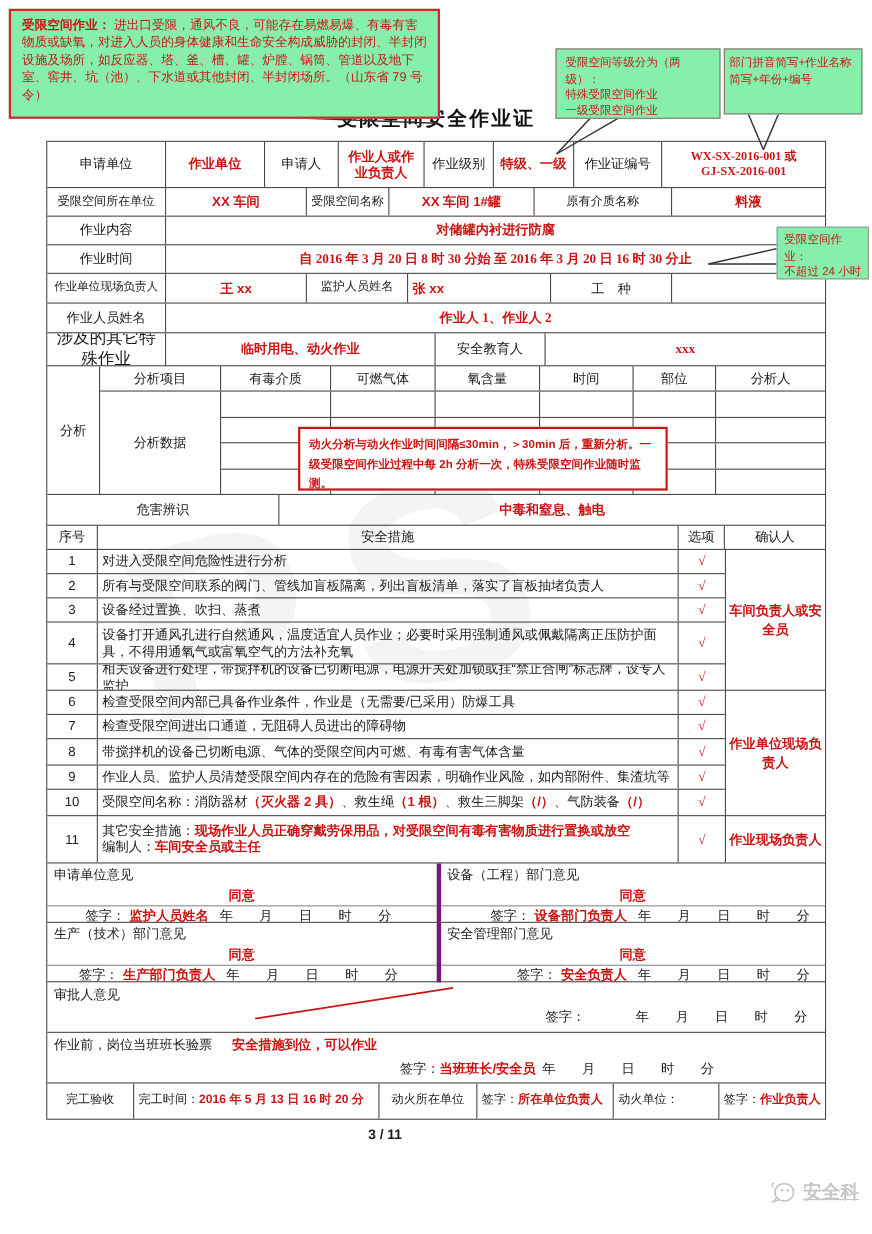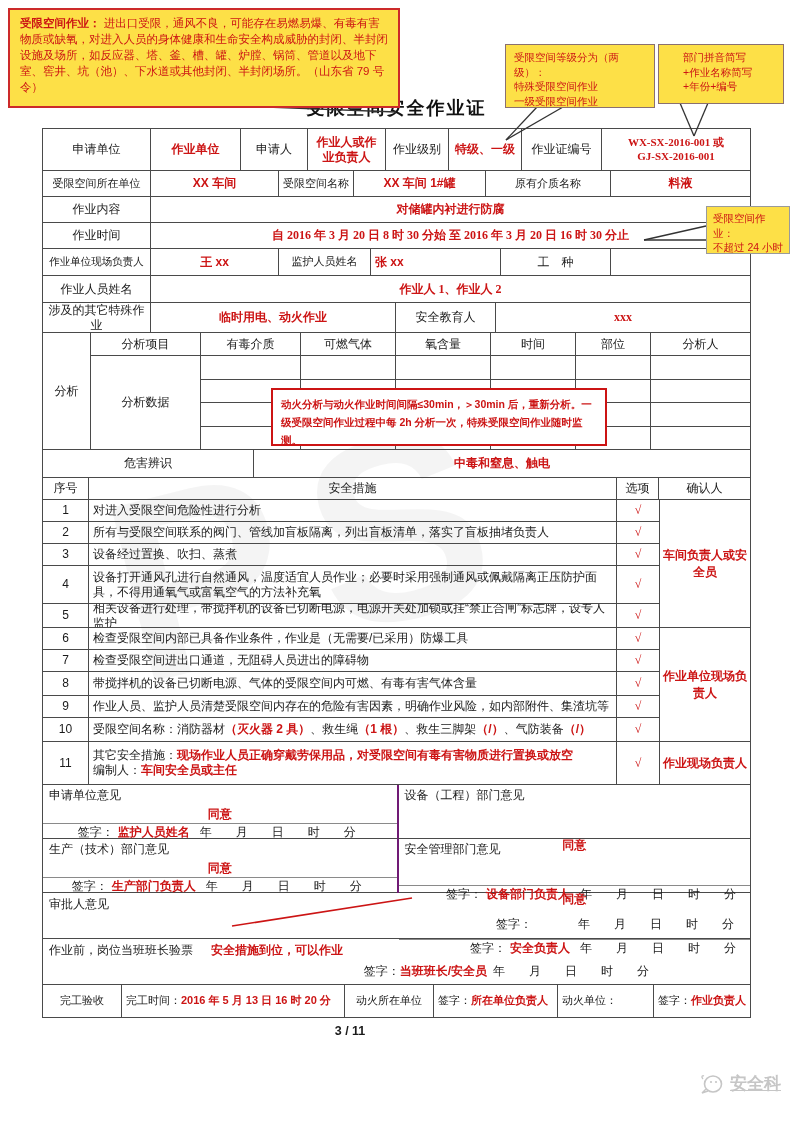--- a/index.html
+++ b/index.html
@@ -1,23 +1,23 @@
 <!DOCTYPE html>
 <html><head>
 <meta charset="utf-8">
 <style>
   html,body{margin:0;padding:0;background:#fff;}
   #page{position:relative;width:793px;height:1122px;background:#fff;overflow:hidden;
         font-family:"Liberation Sans","DejaVu Sans",sans-serif;color:#1a1a1a;font-size:12px;}
   
-  .callout{position:absolute;background:#fde047;box-sizing:border-box;z-index:6;color:#cc1414;line-height:1.4;}
+  .callout{position:absolute;background:#86efac;box-sizing:border-box;z-index:6;color:#cc1414;line-height:1.4;}
   #co-def{left:8px;top:8px;width:392px;height:100px;border:2px solid #cc2a2a;padding:5px 10px;font-size:11.5px;}
   #co-def .co-title{font-weight:700;}
   #co-grade{left:505px;top:44px;width:150px;height:64px;border:1.5px solid #8a7070;padding:5px 8px;font-size:10.5px;white-space:pre-line;}
-  #co-num{left:658px;top:44px;width:126px;height:60px;border:1.5px solid #8a7070;padding:5px 24px;font-size:10.5px;}
+  #co-num{left:658px;top:44px;width:126px;height:60px;border:1.5px solid #8a7070;padding:5px 4px;font-size:10.5px;}
   #co-dur{left:706px;top:206px;width:84px;height:48px;border:1.5px solid #9a9a9a;padding:4px 6px;font-size:10.5px;white-space:pre-line;}
   
   #doc-title{position:absolute;left:0;top:96px;width:793px;text-align:center;font-size:18px;font-weight:700;letter-spacing:2px;color:#111;z-index:4;}
   
   #permit{position:absolute;left:42px;top:128px;width:709px;border:1.5px solid #4a4a4a;box-sizing:border-box;z-index:2;}
   .trow{display:flex;border-bottom:1px solid #4a4a4a;box-sizing:border-box;}
   .trow:last-child{border-bottom:none;}
   .c{border-right:1px solid #4a4a4a;box-sizing:border-box;display:flex;align-items:center;justify-content:center;
      text-align:center;padding:1px 4px;overflow:hidden;line-height:1.25;}
   .c:last-child{border-right:none;font-family:Liberation Serif, serif;}
@@ -47,21 +47,21 @@
   #safety-left .trow:last-child{border-bottom:none;}
   #safety-right{width:91px;border-left:1px solid #4a4a4a;display:flex;flex-direction:column;box-sizing:border-box;}
   #safety-right .confcell{border-bottom:1px solid #4a4a4a;display:flex;align-items:center;justify-content:center;
                           text-align:center;box-sizing:border-box;padding:2px;}
   #safety-right .confcell:last-child{border-bottom:none;}
   .r11col{flex-direction:column;align-items:stretch;justify-content:center;}
   .r11line2{text-align:left;padding-right:6px;}
   
   .op-grid{display:flex;flex-wrap:wrap;}
   .op-cell{width:50%;height:54px;box-sizing:border-box;display:flex;flex-direction:column;}
-  .op-cell.bl{border-left:2px solid #701a75;gap:31px;}
+  .op-cell.bl{border-left:4px solid #701a75;}
   .op-cell.bb{border-bottom:1px solid #4a4a4a;}
   .op-label{padding:2px 6px;}
   .op-decision{text-align:center;flex:1;font-weight:700;color:#cc1414;}
   .op-sign{border-top:1px solid #8a8a8a;height:22px;display:flex;align-items:center;justify-content:center;gap:4px;}
   .op-sign.right{justify-content:flex-end;padding-right:8px;}
   .datef{letter-spacing:6px;margin-left:6px;}
   
   .block{position:relative;box-sizing:border-box;}
   #approval{height:46px;border-bottom:1px solid #4a4a4a;}
   #approval .blabel{position:absolute;left:6px;top:3px;}
@@ -151,21 +151,21 @@
       <div class="c lab" style="width:110px">工　种</div>
       <div class="c f1"></div>
     </div>
 
     <div class="trow" style="height:27px">
       <div class="c lab" style="width:108px">作业人员姓名</div>
       <div class="c val f1">作业人 1、作业人 2</div>
     </div>
 
     <div class="trow" style="height:30px">
-      <div class="c lab" style="width:108px;font-size:12px">涉及的其它特殊作业</div>
+      <div class="c lab" style="width:108px;font-size:15px">涉及的其它特殊作业</div>
       <div class="c val" style="width:245px">临时用电、动火作业</div>
       <div class="c lab" style="width:100px">安全教育人</div>
       <div class="c val f1">xxx</div>
     </div>
 
     <div id="analysis">
       <div class="side lab">分析</div>
       <div class="body">
         <div class="ahead">
           <div class="c lab" style="width:110px">分析项目</div>

